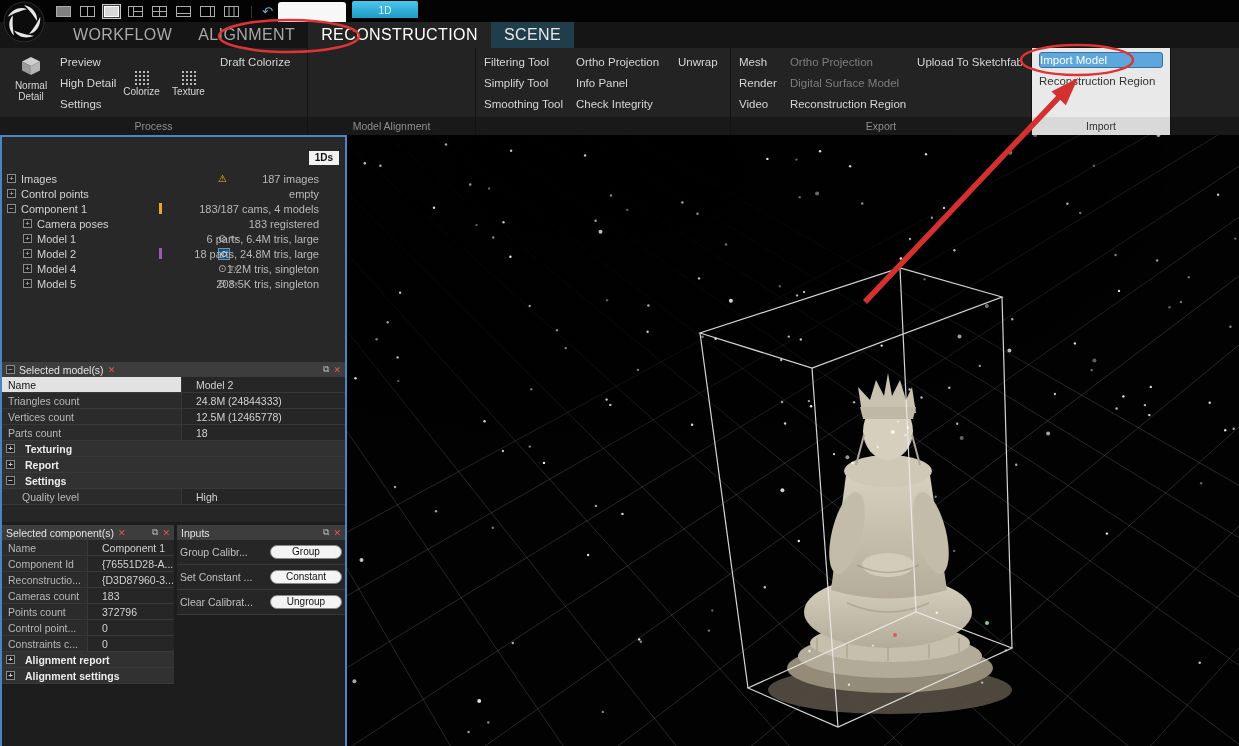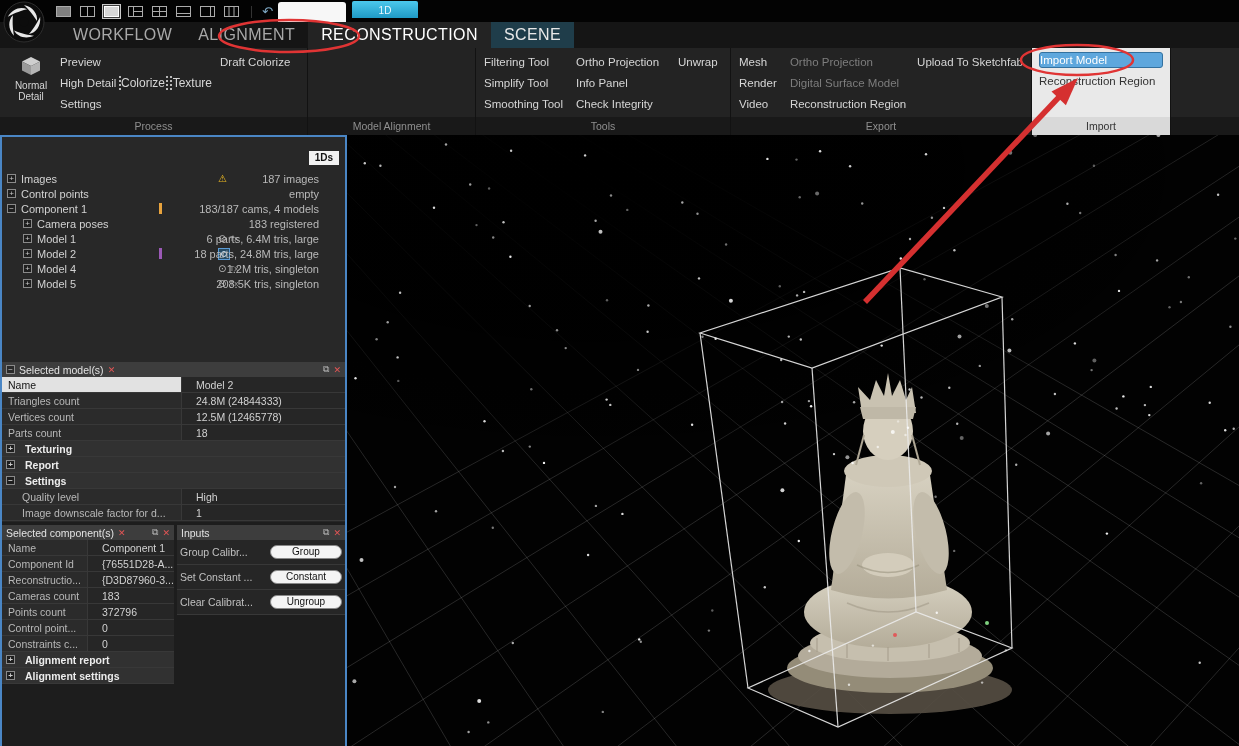--- a/index.html
+++ b/index.html
@@ -38,22 +38,22 @@
             color:#8f8f8f; font-size:10.5px; text-align:center; line-height:18px; }
   .gcontent { position:absolute; left:0; right:0; top:0; bottom:18px; padding:4px 8px;
               display:flex; color:#d6d6d6; font-size:11.5px; }
   .grp-import { background:#e9e9e9; }
   .grp-import .glabel { background:#d9d9d9; color:#333; }
 
   .bigbtn { width:46px; display:flex; flex-direction:column; align-items:center; gap:3px;
             font-size:10px; line-height:11px; text-align:center; color:#d6d6d6; padding-top:3px; }
   .pstack { width:64px; display:flex; flex-direction:column; padding-left:6px; }
   .pstack > div { line-height:21px; white-space:nowrap; }
-  .icobtn { width:47px; display:flex; flex-direction:row; align-items:center;
-            justify-content:center; padding:3px 0 2px; font-size:12px; }
+  .icobtn { width:47px; display:flex; flex-direction:column; align-items:center;
+            justify-content:center; padding:3px 0 2px; font-size:10px; }
   .dotgrid { width:16px; height:16px;
              background-image:radial-gradient(#b9b9b9 1px, transparent 1.3px);
              background-size:4px 4px; }
   .topbtn { margin-left:8px; line-height:20px; white-space:nowrap; }
 
   .rcol { display:flex; flex-direction:column; }
   .rcol > div { line-height:21px; white-space:nowrap; display:flex; align-items:center; gap:4px; }
   .dim { color:#7d7d7d; }
 
   .import-chip { display:inline-block; background:#5ea7dd; border:1px solid #33719f;
@@ -267,21 +267,20 @@
           <div>
               <span>Check Integrity</span>
             </div>
         </div>
         <div class="rcol">
           <div>
               <span>Unwrap</span>
             </div>
         </div>
       </div>
-      <div class="glabel">Tools</div>
     </div>
 
     <div class="rgroup" style="left:731px;width:301px;">
       <div class="gcontent">
         <div class="rcol" style="width:52px;">
           <div>
               <span>Mesh</span>
             </div>
           <div>
               <span>Render</span>
@@ -423,24 +422,20 @@
           <span class="texp">+</span>
           <span>Report</span>
         </div>
         <div class="psec">
           <span class="texp">−</span>
           <span>Settings</span>
         </div>
         <div class="prow indent">
           <span class="plab">Quality level</span>
           <span class="pval">High</span>
-        </div>
-        <div class="prow indent">
-          <span class="plab">Image downscale factor for d...</span>
-          <span class="pval">1</span>
         </div>
       </div>
 
       <div class="panel cw" style="left:0;top:388px;width:172px;height:159px;">
         <div class="phead">
           <span>Selected component(s)</span>
           <span class="hx">✕</span>
           <span class="spring"></span>
           <span class="hic">⧉</span>
           <span class="hic red">✕</span>

